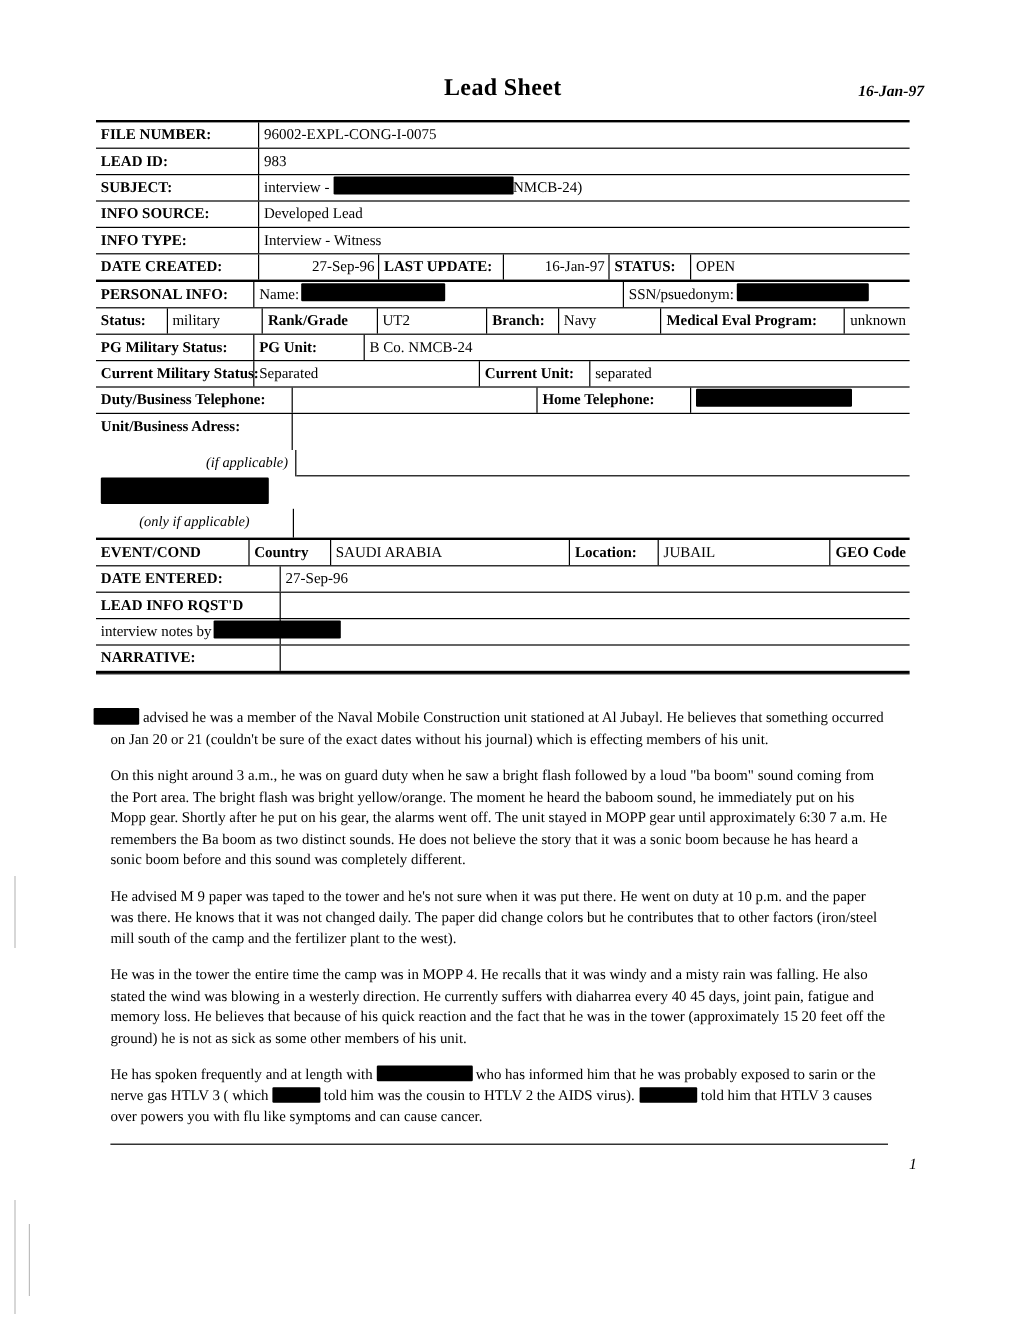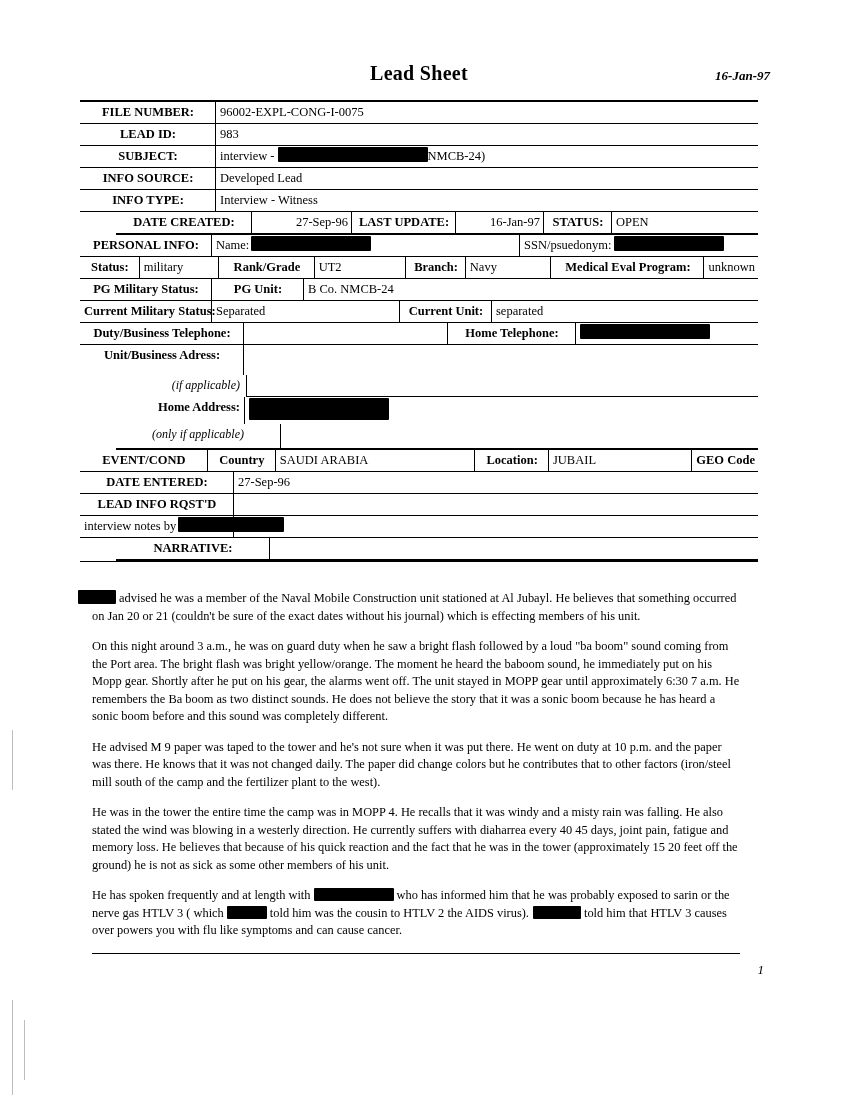--- a/index.html
+++ b/index.html
@@ -53,30 +53,30 @@
     border-bottom: 1px solid #000;
   }
   .row {
     display: flex;
     align-items: stretch;
     border-bottom: 1px solid #000;
     min-height: 21px;
     position: relative;
   }
   .row.noline { border-bottom: none; }
-  .row.thick { border-bottom: 2px solid #000; margin-left: 36px; }
+  .row.thick { border-bottom: 2px solid #000; }
   .cell {
     padding: 1px 3px 1px 4px;
     font-size: 12.5px;
     line-height: 18px;
     white-space: nowrap;
     overflow: visible;
     position: relative;
   }
-  .lbl { font-weight: bold; text-align: center; }
+  .lbl { font-weight: bold; }
   .vline { border-right: 1px solid #000; }
   .small { font-size: 12px; }
   .ital { font-style: italic; }
   .redact {
     display: inline-block;
     background: #000;
     height: 13px;
     vertical-align: -2px;
     border-radius: 1px;
   }
@@ -209,21 +209,20 @@
       <div class="cell lbl vline" style="width:156px;border-right:1px solid #000;">Unit/Business Adress:</div>
       <div class="cell grow"></div>
     </div>
 
     <div class="row noline" style="min-height:22px">
       <div class="cell small ital vline" style="width:156px;text-align:right;padding-right:6px;border-right:1px solid #000;">(if applicable)</div>
       <div class="cell grow" style="border-bottom:1px solid #000;"></div>
     </div>
 
     <div class="row noline" style="min-height:26px">
-      <div class="cell lbl vline" style="width:156px;text-align:right;padding-right:4px;border-right:1px solid #000;">Home Address:</div>
       <div class="cell grow">
         <span class="redact tall" style="width:140px;height:22px;"></span>
       </div>
     </div>
 
     <div class="row thick" style="min-height:24px">
       <div class="cell small ital vline" style="width:156px;text-align:center;padding-right:4px;border-right:1px solid #000;">(only if applicable)</div>
       <div class="cell grow"></div>
     </div>
 

